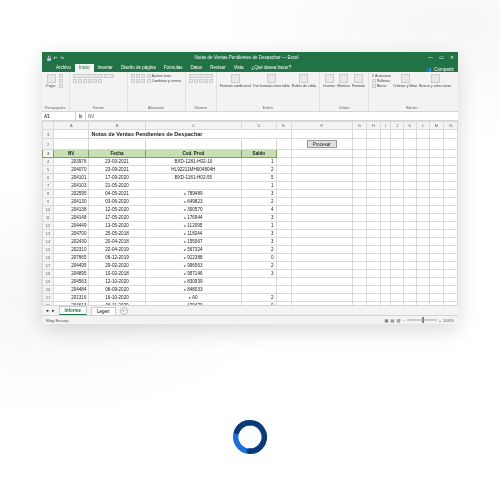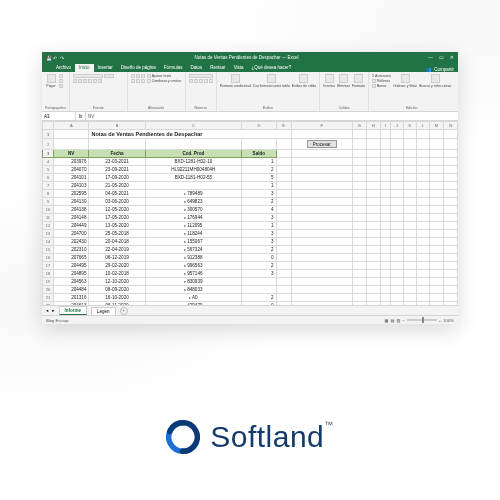--- a/index.html
+++ b/index.html
@@ -834,16 +834,13 @@
       <span>100%</span>
     </div>
   </div>
 </div>
 
 <div class="brand">
   <svg viewBox="0 0 100 100">
     <path d="M50 8 a42 42 0 1 0 0.1 0" fill="none" stroke="#1e6fd6" stroke-width="16" stroke-linecap="round" stroke-dasharray="180 80"></path>
     <path d="M50 92 a42 42 0 1 0 -0.1 0" fill="none" stroke="#0a3a78" stroke-width="16" stroke-linecap="round" stroke-dasharray="180 80"></path>
   </svg>
-  <span class="brand-name">
-    <span>Softland</span><sup>™</sup>
-  </span>
 </div>
 
 </body></html>

